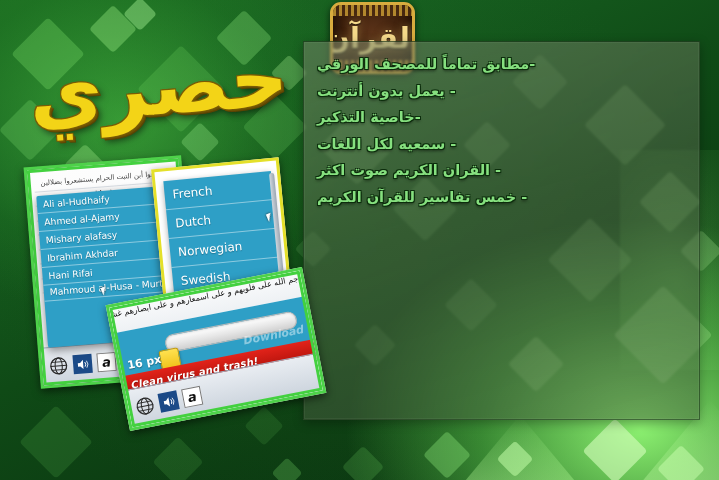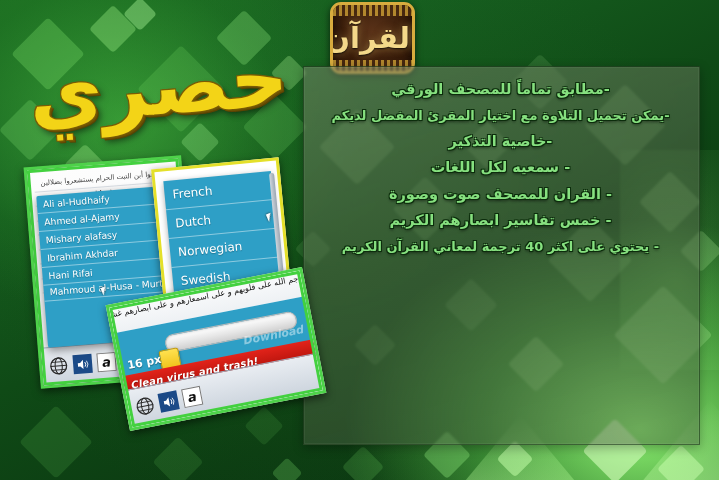--- a/index.html
+++ b/index.html
@@ -99,28 +99,28 @@
     font-weight: bold;
     direction: rtl;
     text-shadow: 0 1px 2px rgba(0,0,0,0.8), 0 0 8px rgba(240,200,110,0.5);
     letter-spacing: -1px;
     white-space: nowrap;
   }
 
   
   #feature-panel {
     position: absolute;
-    left: 303px; top: 66px;
+    left: 303px; top: 41px;
     width: 397px; height: 379px;
     background: linear-gradient(165deg, rgba(118,132,104,0.55) 0%, rgba(86,104,76,0.50) 45%, rgba(70,90,62,0.46) 100%);
     border: 1px solid rgba(20,50,20,0.55);
     box-shadow: 0 0 0 1px rgba(255,255,255,0.05) inset, 0 3px 10px rgba(0,0,0,0.30);
     padding: 9px 13px 6px 13px;
     direction: rtl;
-    text-align: center;
+    text-align: left;
     backdrop-filter: blur(1px);
   }
   .feature-line {
     color: #86e07f;
     font-size: 14.5px;
     font-weight: bold;
     line-height: 1.0;
     padding: 6px 2px 6px 0;
     white-space: nowrap;
     text-shadow:
@@ -355,26 +355,25 @@
   <div id="exclusive">حصري</div>
 
   <div id="logo">
     <div class="band top"></div>
     <div class="calig">القرآن</div>
     <div class="band bottom"></div>
   </div>
 
   <div id="feature-panel">
     <div class="feature-line">-مطابق تماماً للمصحف الورقي</div>
-    <div class="feature-line small">-يمكن تحميل التلاوة مع اختيار المقرئ المفضل لديكم</div>
+    <div class="feature-line">- يعمل بدون أنترنت</div>
     <div class="feature-line">-خاصية التذكير</div>
     <div class="feature-line">- سمعيه لكل اللغات</div>
-    <div class="feature-line">- القران للمصحف صوت وصورة</div>
-    <div class="feature-line">- خمس تفاسير ابصارهم الكريم</div>
-    <div class="feature-line small">- يحتوي على اكثر 40 ترجمة لمعاني القرآن الكريم</div>
+    <div class="feature-line">- القران الكريم صوت اكثر</div>
+    <div class="feature-line">- خمس تفاسير للقرآن الكريم</div>
   </div>
 
   <div id="mockups">
 
     <div class="shot" id="shot-mushaf">
       <div class="mushaf-lines">
         <div>لا يدعوا أبن التبت الحرام يستشعروا بضلالين</div>
         <div>سُورَتُنَا</div>
         <div>ذَلِكَ أَدْعُمَ</div>
         <div>يُثُورُ أَعَلَىٰ أَنْهُ</div>

